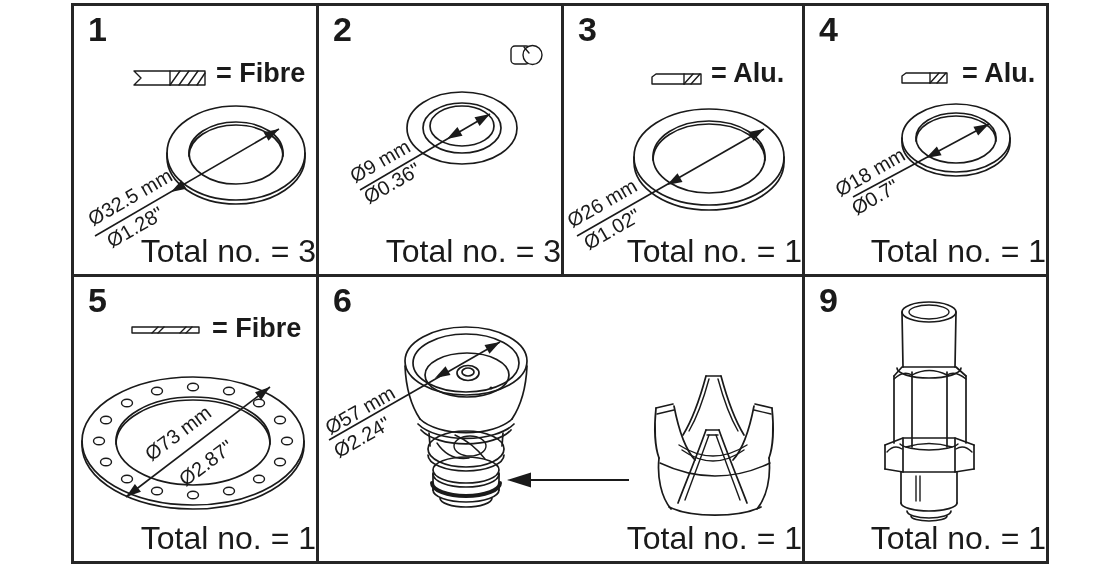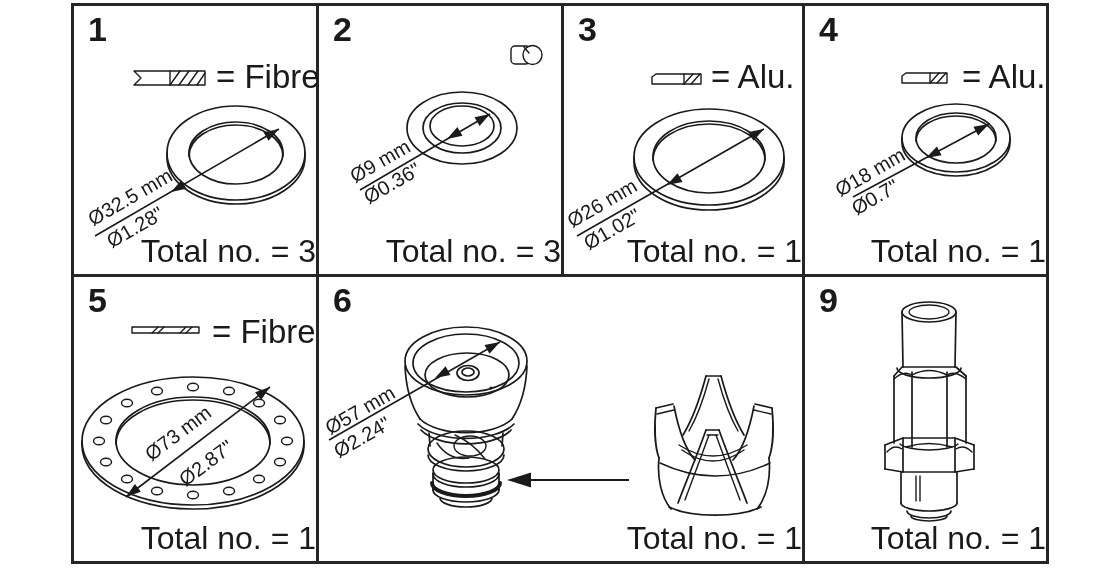--- a/index.html
+++ b/index.html
@@ -17,21 +17,21 @@
   }
   .panel{position:relative;box-sizing:border-box;}
   .br{border-right:3px solid #262626;}
   .bb{border-bottom:3px solid #262626;}
   .span2{grid-column:2 / span 2;}
   .num{
     position:absolute;left:14px;top:6px;
     font-size:34px;font-weight:700;letter-spacing:0;line-height:1;
   }
   .legend{
-    position:absolute;font-size:33px;font-weight:400;line-height:1;white-space:nowrap;
+    position:absolute;font-size:27px;font-weight:700;line-height:1;white-space:nowrap;
   }
   .total{
     position:absolute;right:0;bottom:5px;
     font-size:32px;line-height:1.1;white-space:nowrap;
   }
   .dim{
     position:absolute;font-size:20px;line-height:1;white-space:nowrap;
     transform:translate(-50%,-50%) rotate(-30deg);
   }
   .dim.steep{transform:translate(-50%,-50%) rotate(-37deg);}

